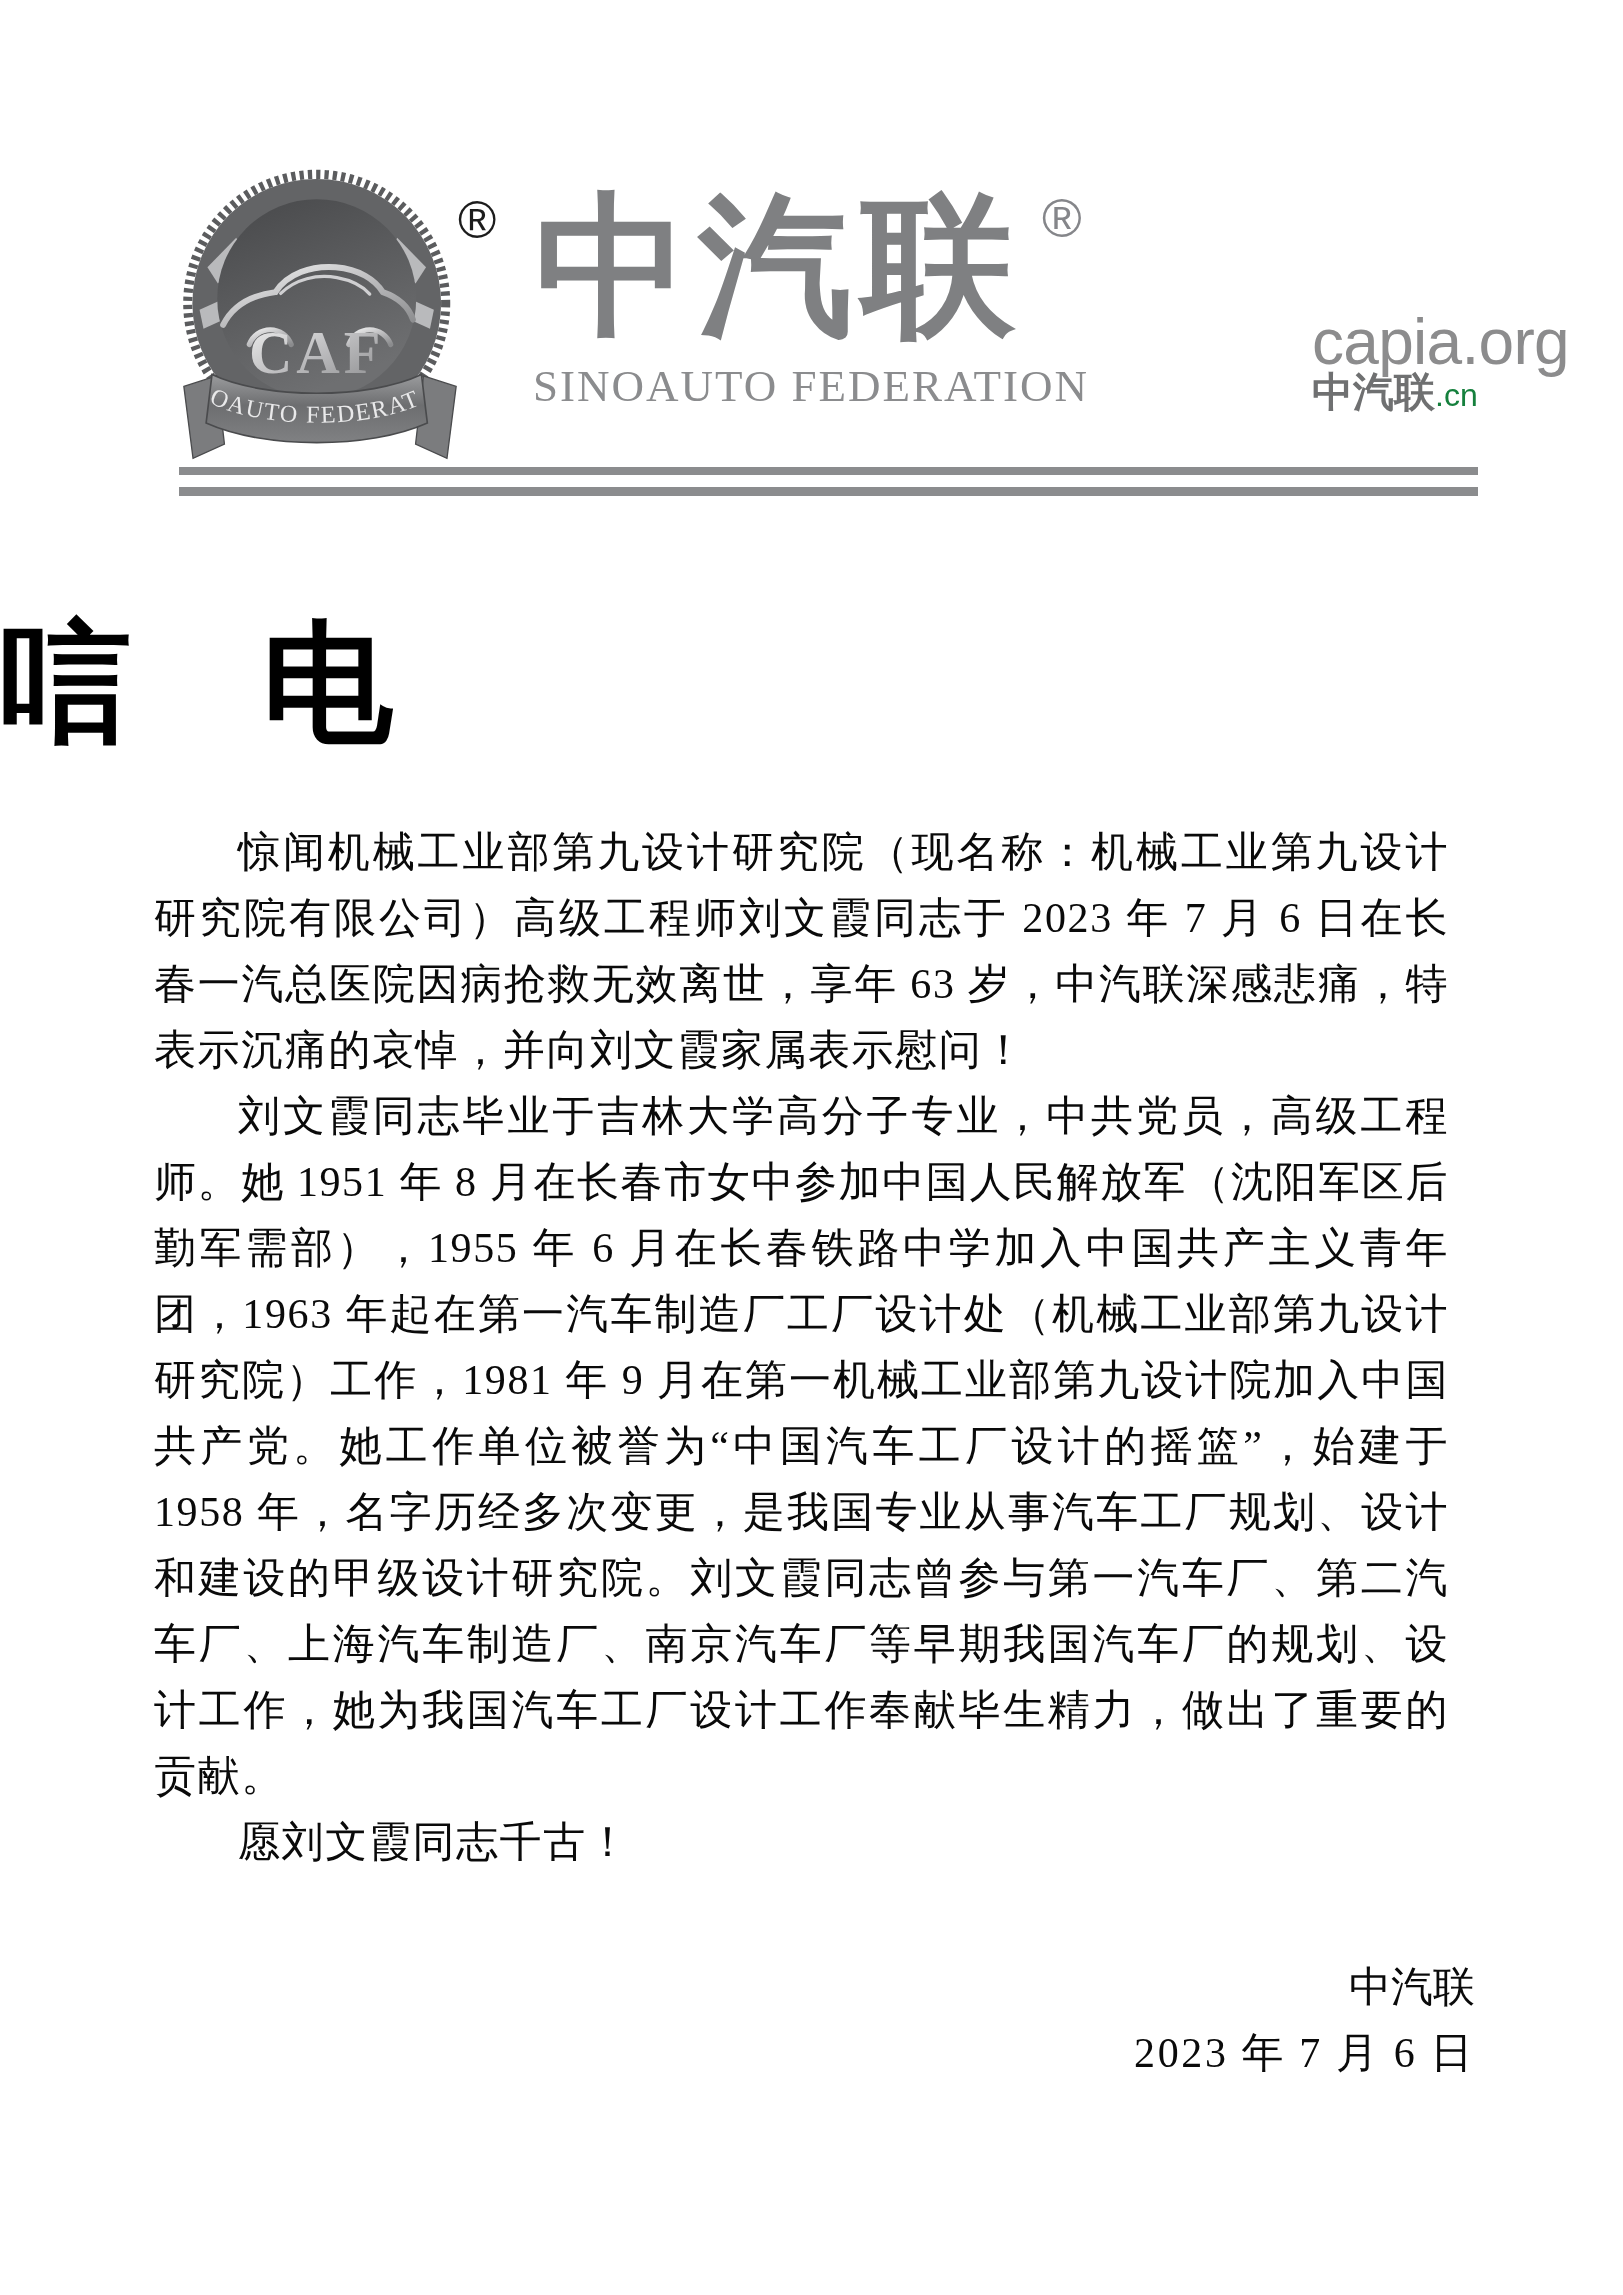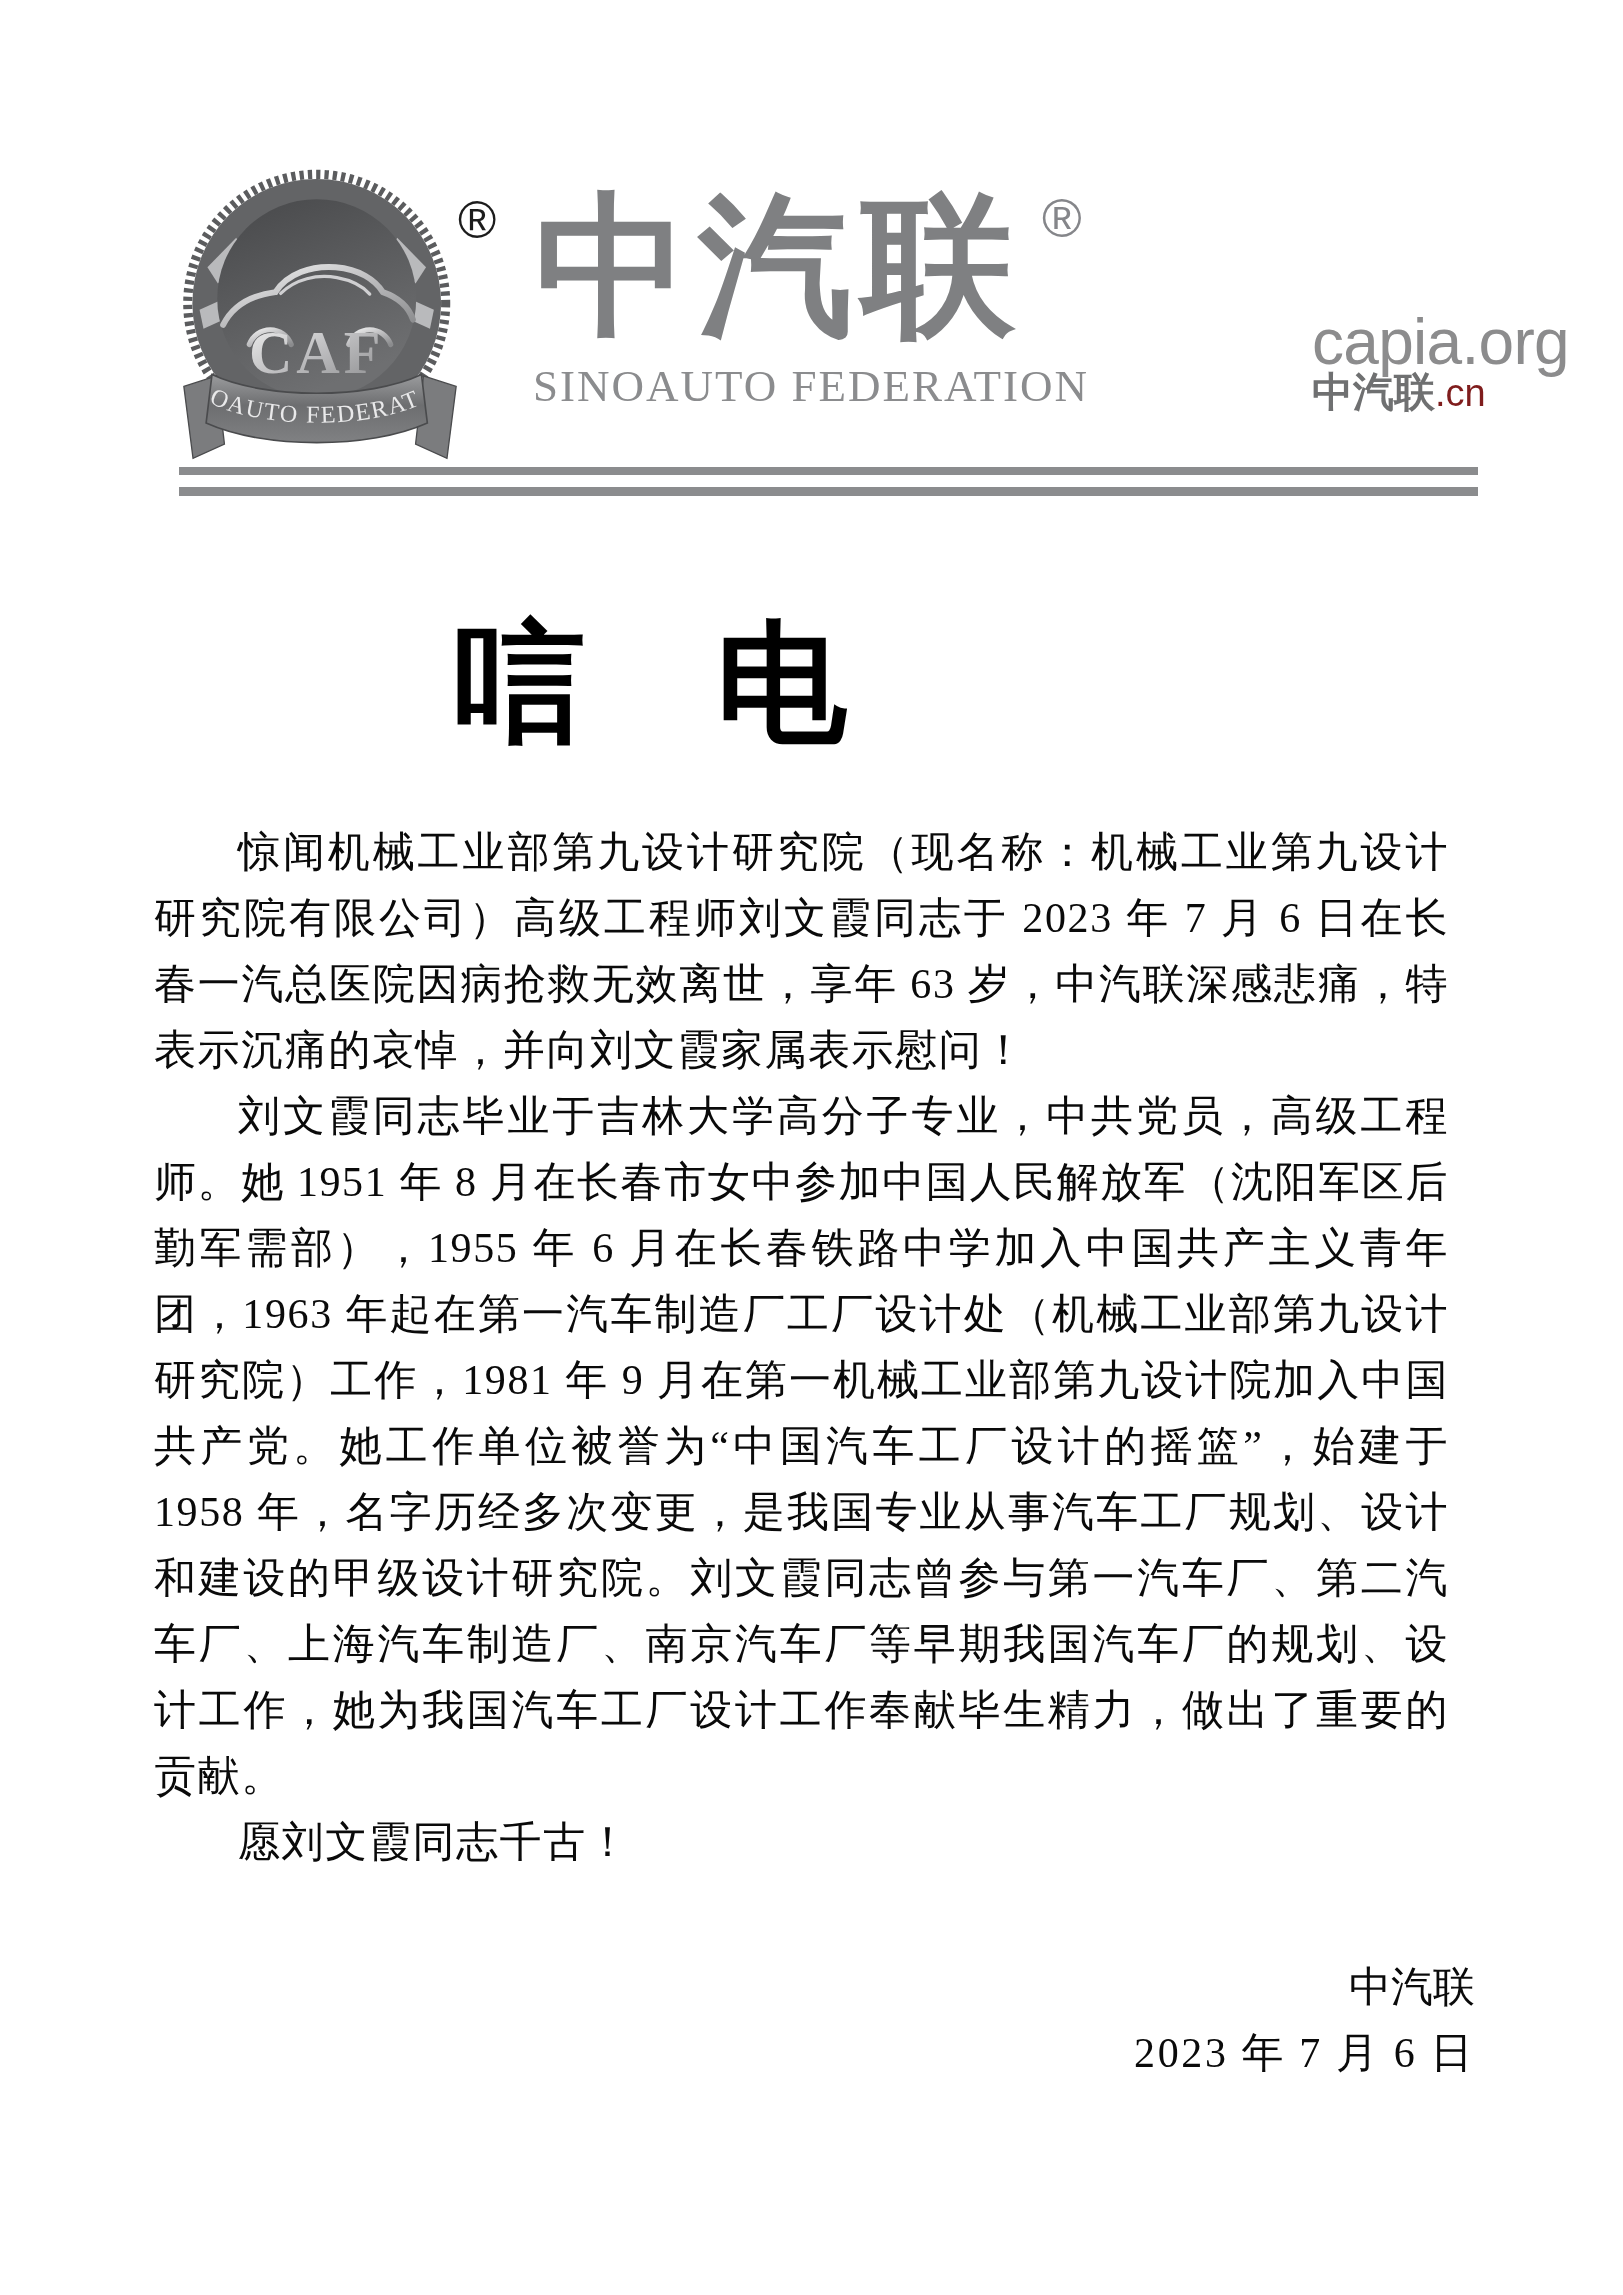--- a/index.html
+++ b/index.html
@@ -27,30 +27,30 @@
   #brand-en{
     left:533px;top:360px;font-size:45px;color:#8b8c8e;letter-spacing:2px;
     white-space:nowrap;font-family:"Liberation Serif",serif;
   }
   #url-org{
     left:1312px;top:305px;font-size:64px;color:#8c8c8d;letter-spacing:-0.7px;
     font-family:"Liberation Sans","DejaVu Sans",sans-serif;white-space:nowrap;
   }
   #url-cn{left:1312px;top:365px;white-space:nowrap;}
   #url-cn .cnname{font-size:41px;font-weight:bold;color:#6f7071;}
-  #url-cn .cntld{font-size:38px;color:#7f1d1d;font-family:"Liberation Sans",sans-serif;}
+  #url-cn .cntld{font-size:32px;color:#15803d;font-family:"Liberation Sans",sans-serif;}
 
   
   #divider{left:179px;top:467px;width:1299px;height:29px;}
   #divider .bar1{height:7.9px;background:#8b8c8e;}
   #divider .bar2{height:8.5px;background:#8b8c8e;margin-top:12.4px;}
 
   
   #doc-title{
-    left:0;top:615px;width:1301px;text-align:center;
+    left:0;top:615px;width:1301px;
     font-size:131px;line-height:1.05;font-weight:bold;color:#000;
     white-space:pre;
   }
   #doc-body{
     left:154px;top:819px;width:1295px;
     font-size:42px;line-height:66px;letter-spacing:1.6px;
     color:#0a0a0a;text-align:justify;
   }
   #doc-body p{margin:0;text-indent:2em;}
   #signature{

